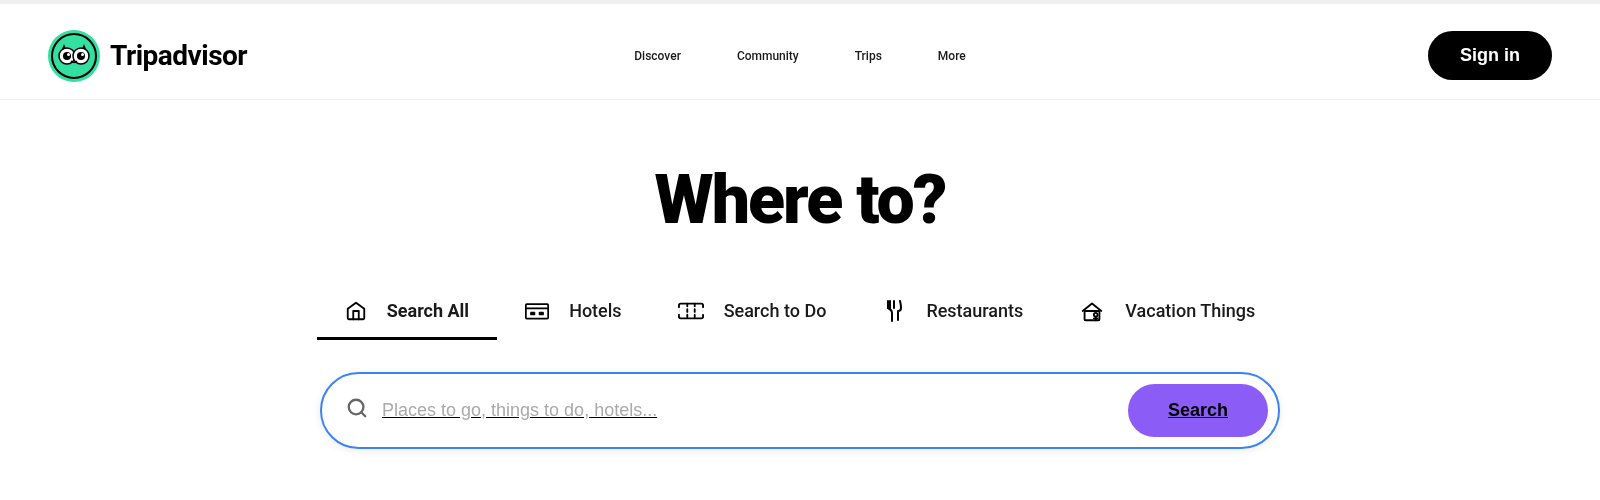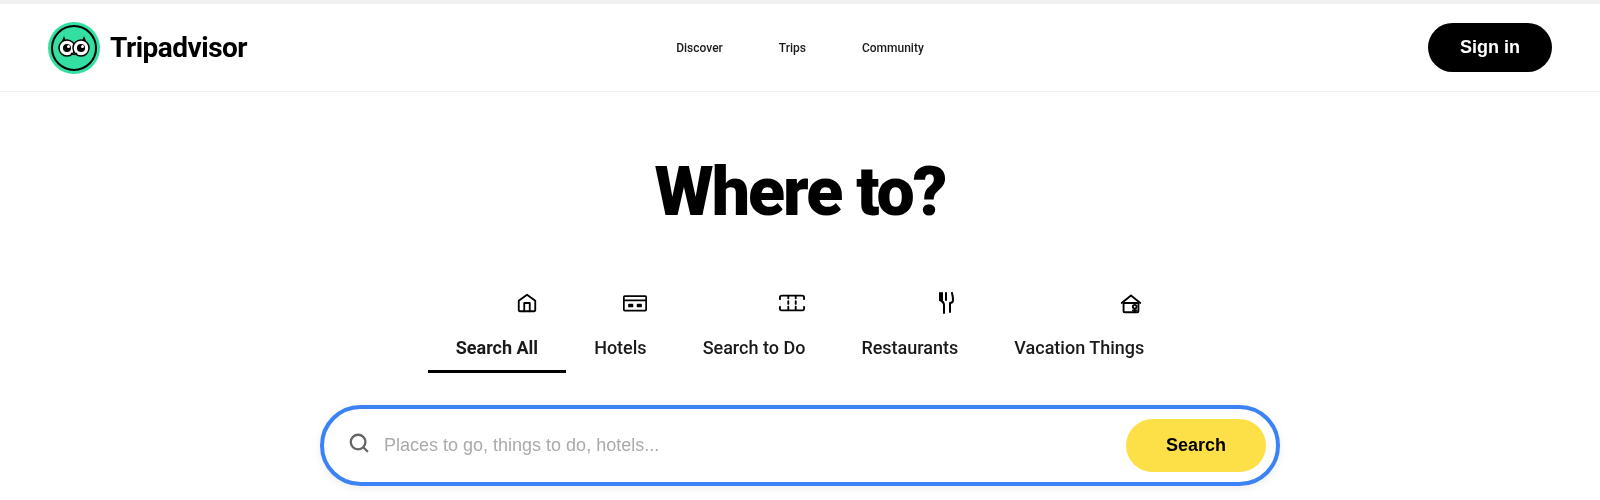--- a/index.html
+++ b/index.html
@@ -23,20 +23,21 @@
     }
 
     
     .header {
       display: flex;
       align-items: center;
       justify-content: space-between;
       padding: 0 48px;
       height: 88px;
       border-bottom: 1px solid #f0f0f0;
+      margin-top: 8px;
     }
 
     .logo-area {
       display: flex;
       align-items: center;
       gap: 10px;
       cursor: pointer;
     }
 
     .logo-icon {
@@ -102,53 +103,53 @@
     
     .category-tabs {
       display: flex;
       align-items: center;
       gap: 0;
       margin-bottom: 32px;
     }
 
     .tab-item {
       display: flex;
-      align-items: flex-end;
+      align-items: flex-start;
       gap: 20px;
       padding: 12px 28px;
       font-size: 18px;
       font-weight: 500;
       color: #1a1a1a;
       cursor: pointer;
       position: relative;
       border-bottom: 3px solid transparent;
       transition: border-color 0.15s;
-      flex-direction: column;
     }
 
     .tab-item.active {
       border-bottom: 3px solid #000000;
       font-weight: 700;
     }
 
     .tab-icon {
       font-size: 20px;
       line-height: 1;
     }
 
     
     .search-bar-container {
       display: flex;
       align-items: center;
       background: #ffffff;
-      border: 4px solid #3b82f6;
+      border: 2px solid #3b82f6;
       border-radius: 50px;
       padding: 10px 10px 10px 24px;
       width: 960px;
       box-shadow: 0 2px 8px rgba(0,0,0,0.08);
+      text-decoration: underline;
     }
 
     .search-icon-wrap {
       margin-right: 14px;
       color: #666;
       font-size: 22px;
       flex-shrink: 0;
     }
 
     .search-input {
@@ -158,21 +159,21 @@
       font-size: 18px;
       color: #333;
       background: transparent;
     }
 
     .search-input::placeholder {
       color: #aaa;
     }
 
     .search-btn {
-      background: #fde047;
+      background: #8b5cf6;
       color: #000000;
       border: none;
       border-radius: 50px;
       padding: 16px 40px;
       font-size: 18px;
       font-weight: 700;
       cursor: pointer;
       transition: background 0.15s;
       flex-shrink: 0;
     }
@@ -199,22 +200,23 @@
       <path d="M23 31 Q26 34 29 31" stroke="#000" stroke-width="1.5" fill="none"></path>
 
       <path d="M14 19 L16 14 L18 19" fill="#000"></path>
       <path d="M34 19 L36 14 L38 19" fill="#000"></path>
     </svg>
     <span class="logo-text">Tripadvisor</span>
   </div>
 
   <nav class="nav-links">
     <a class="nav-link">Discover</a>
+    <a class="nav-link">Community</a>
     <a class="nav-link">Trips</a>
-    <a class="nav-link">Community</a>
+    <a class="nav-link">More</a>
   </nav>
 
   <button class="sign-in-btn">Sign in</button>
 </header>
 
 <main class="main-content">
   <h1 class="hero-title">Where to?</h1>
 
   <div class="category-tabs">
     <div class="tab-item active">

